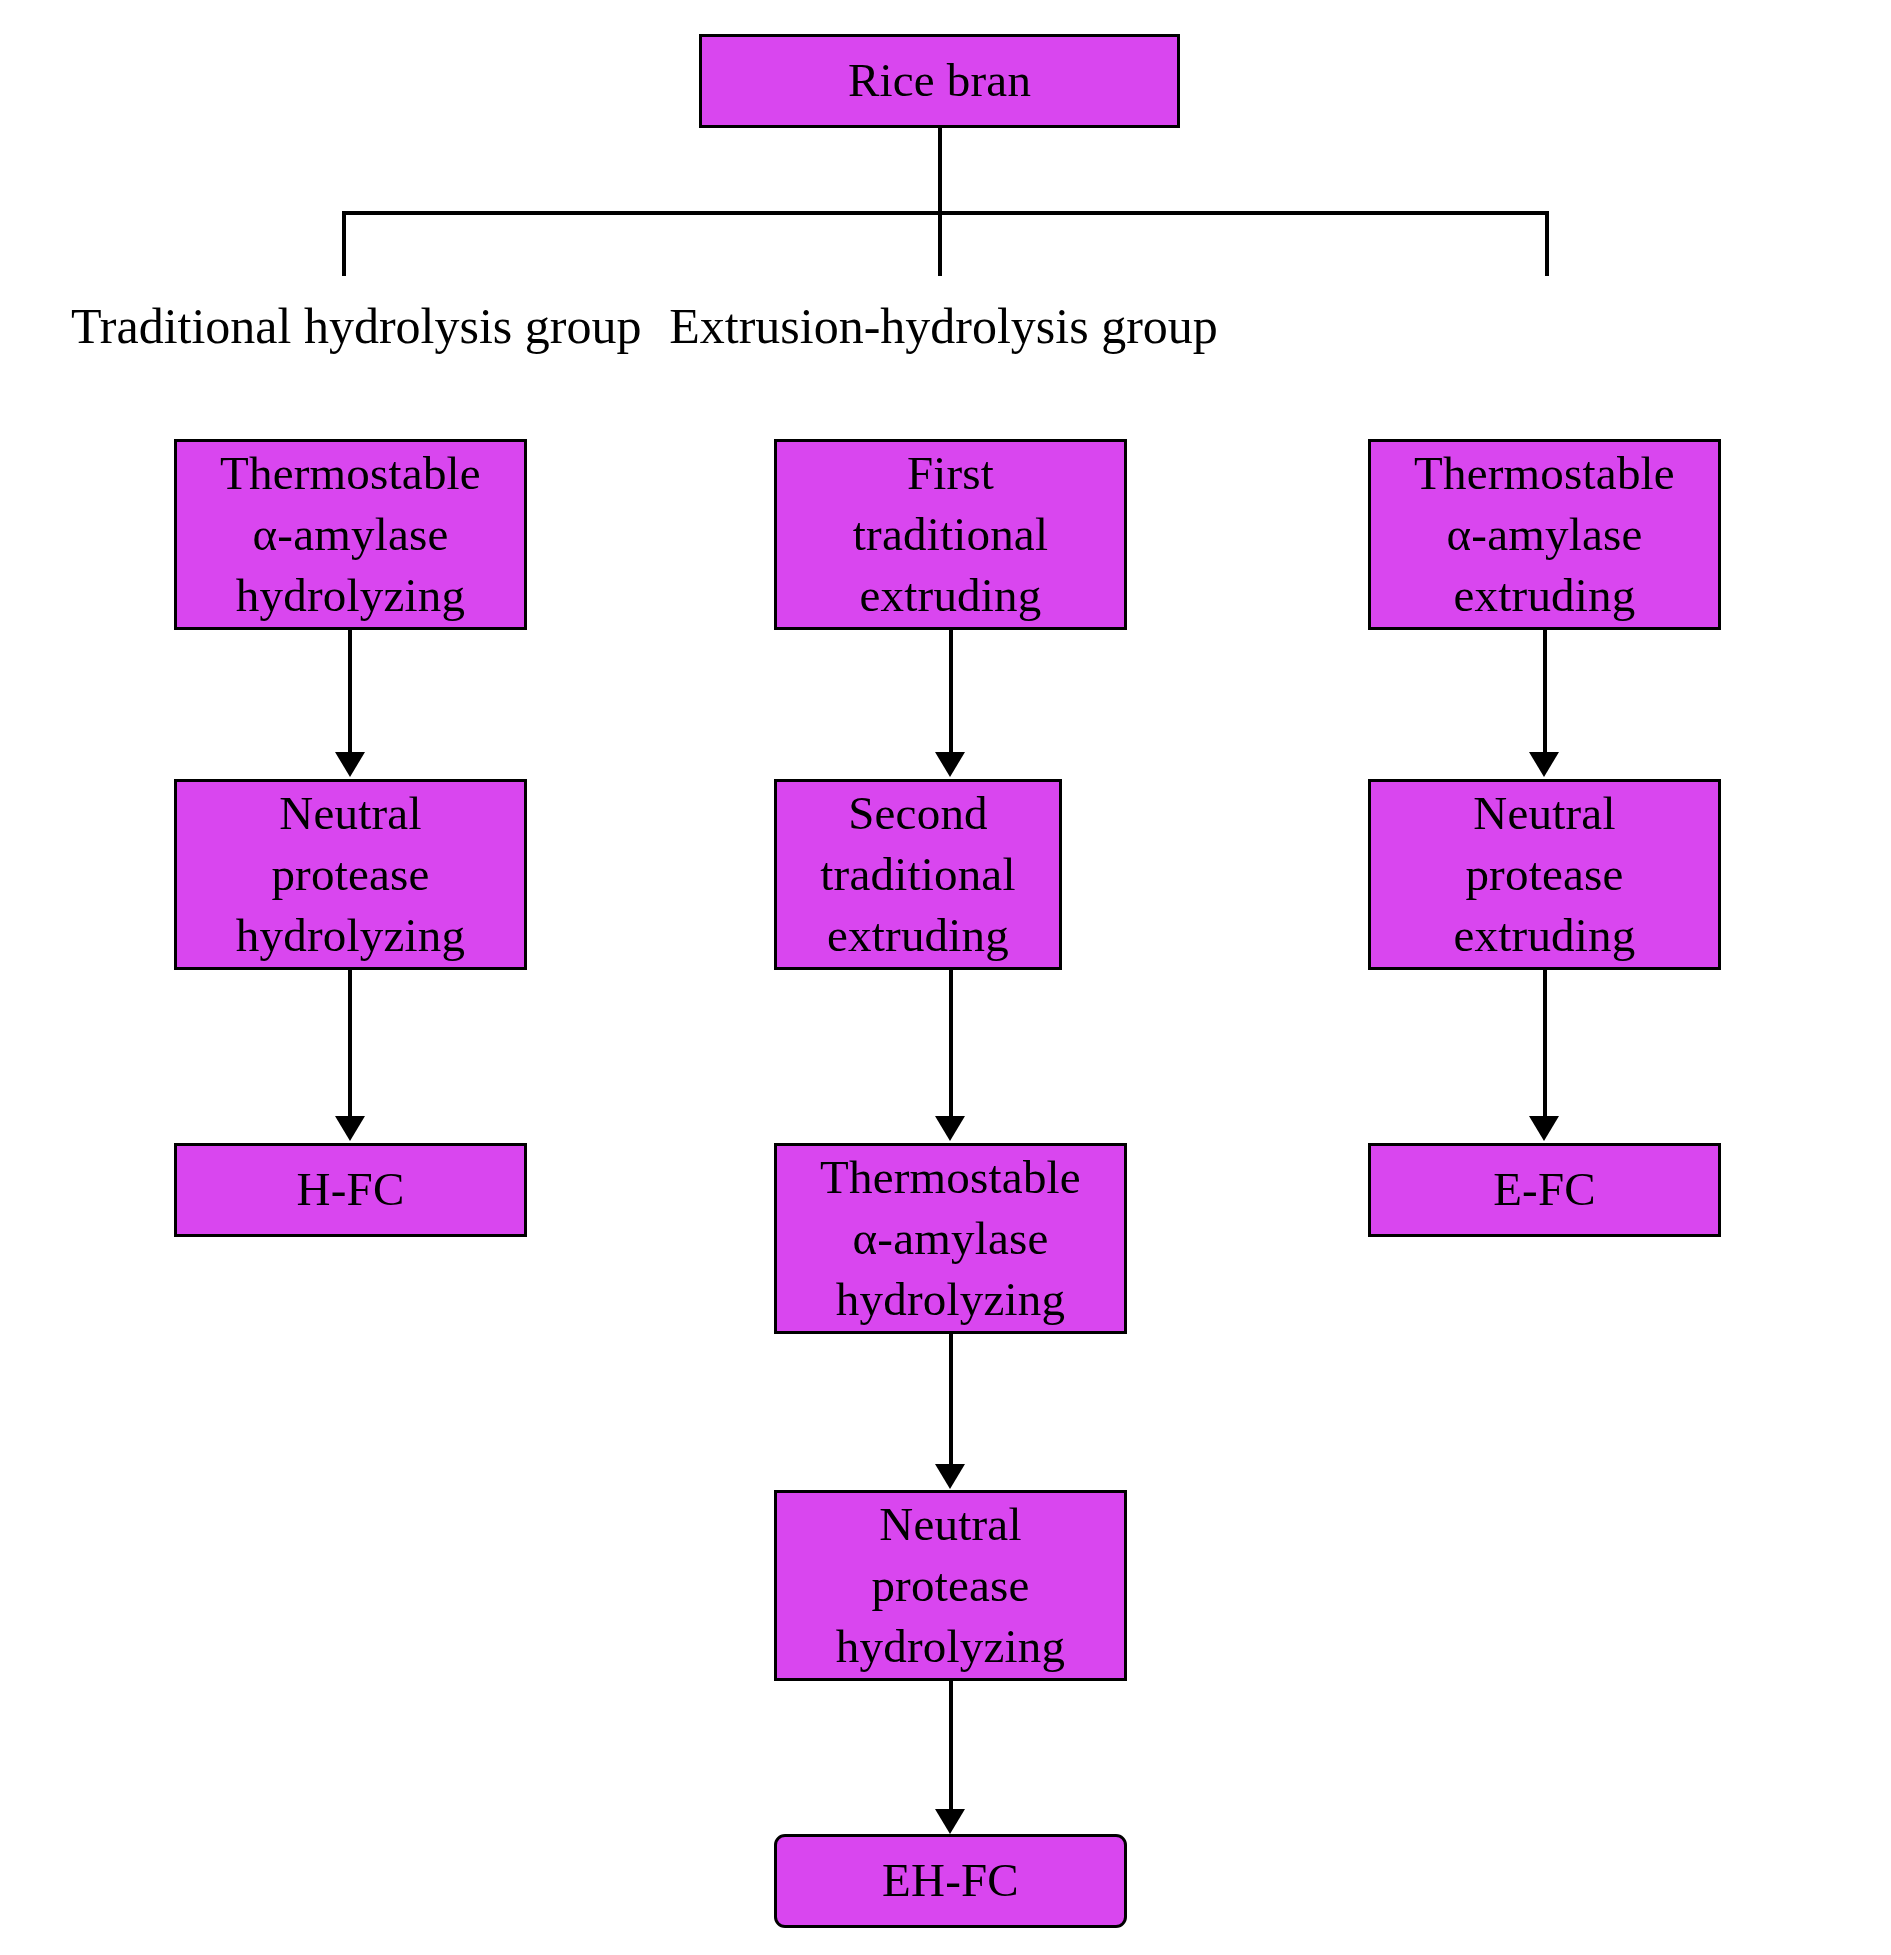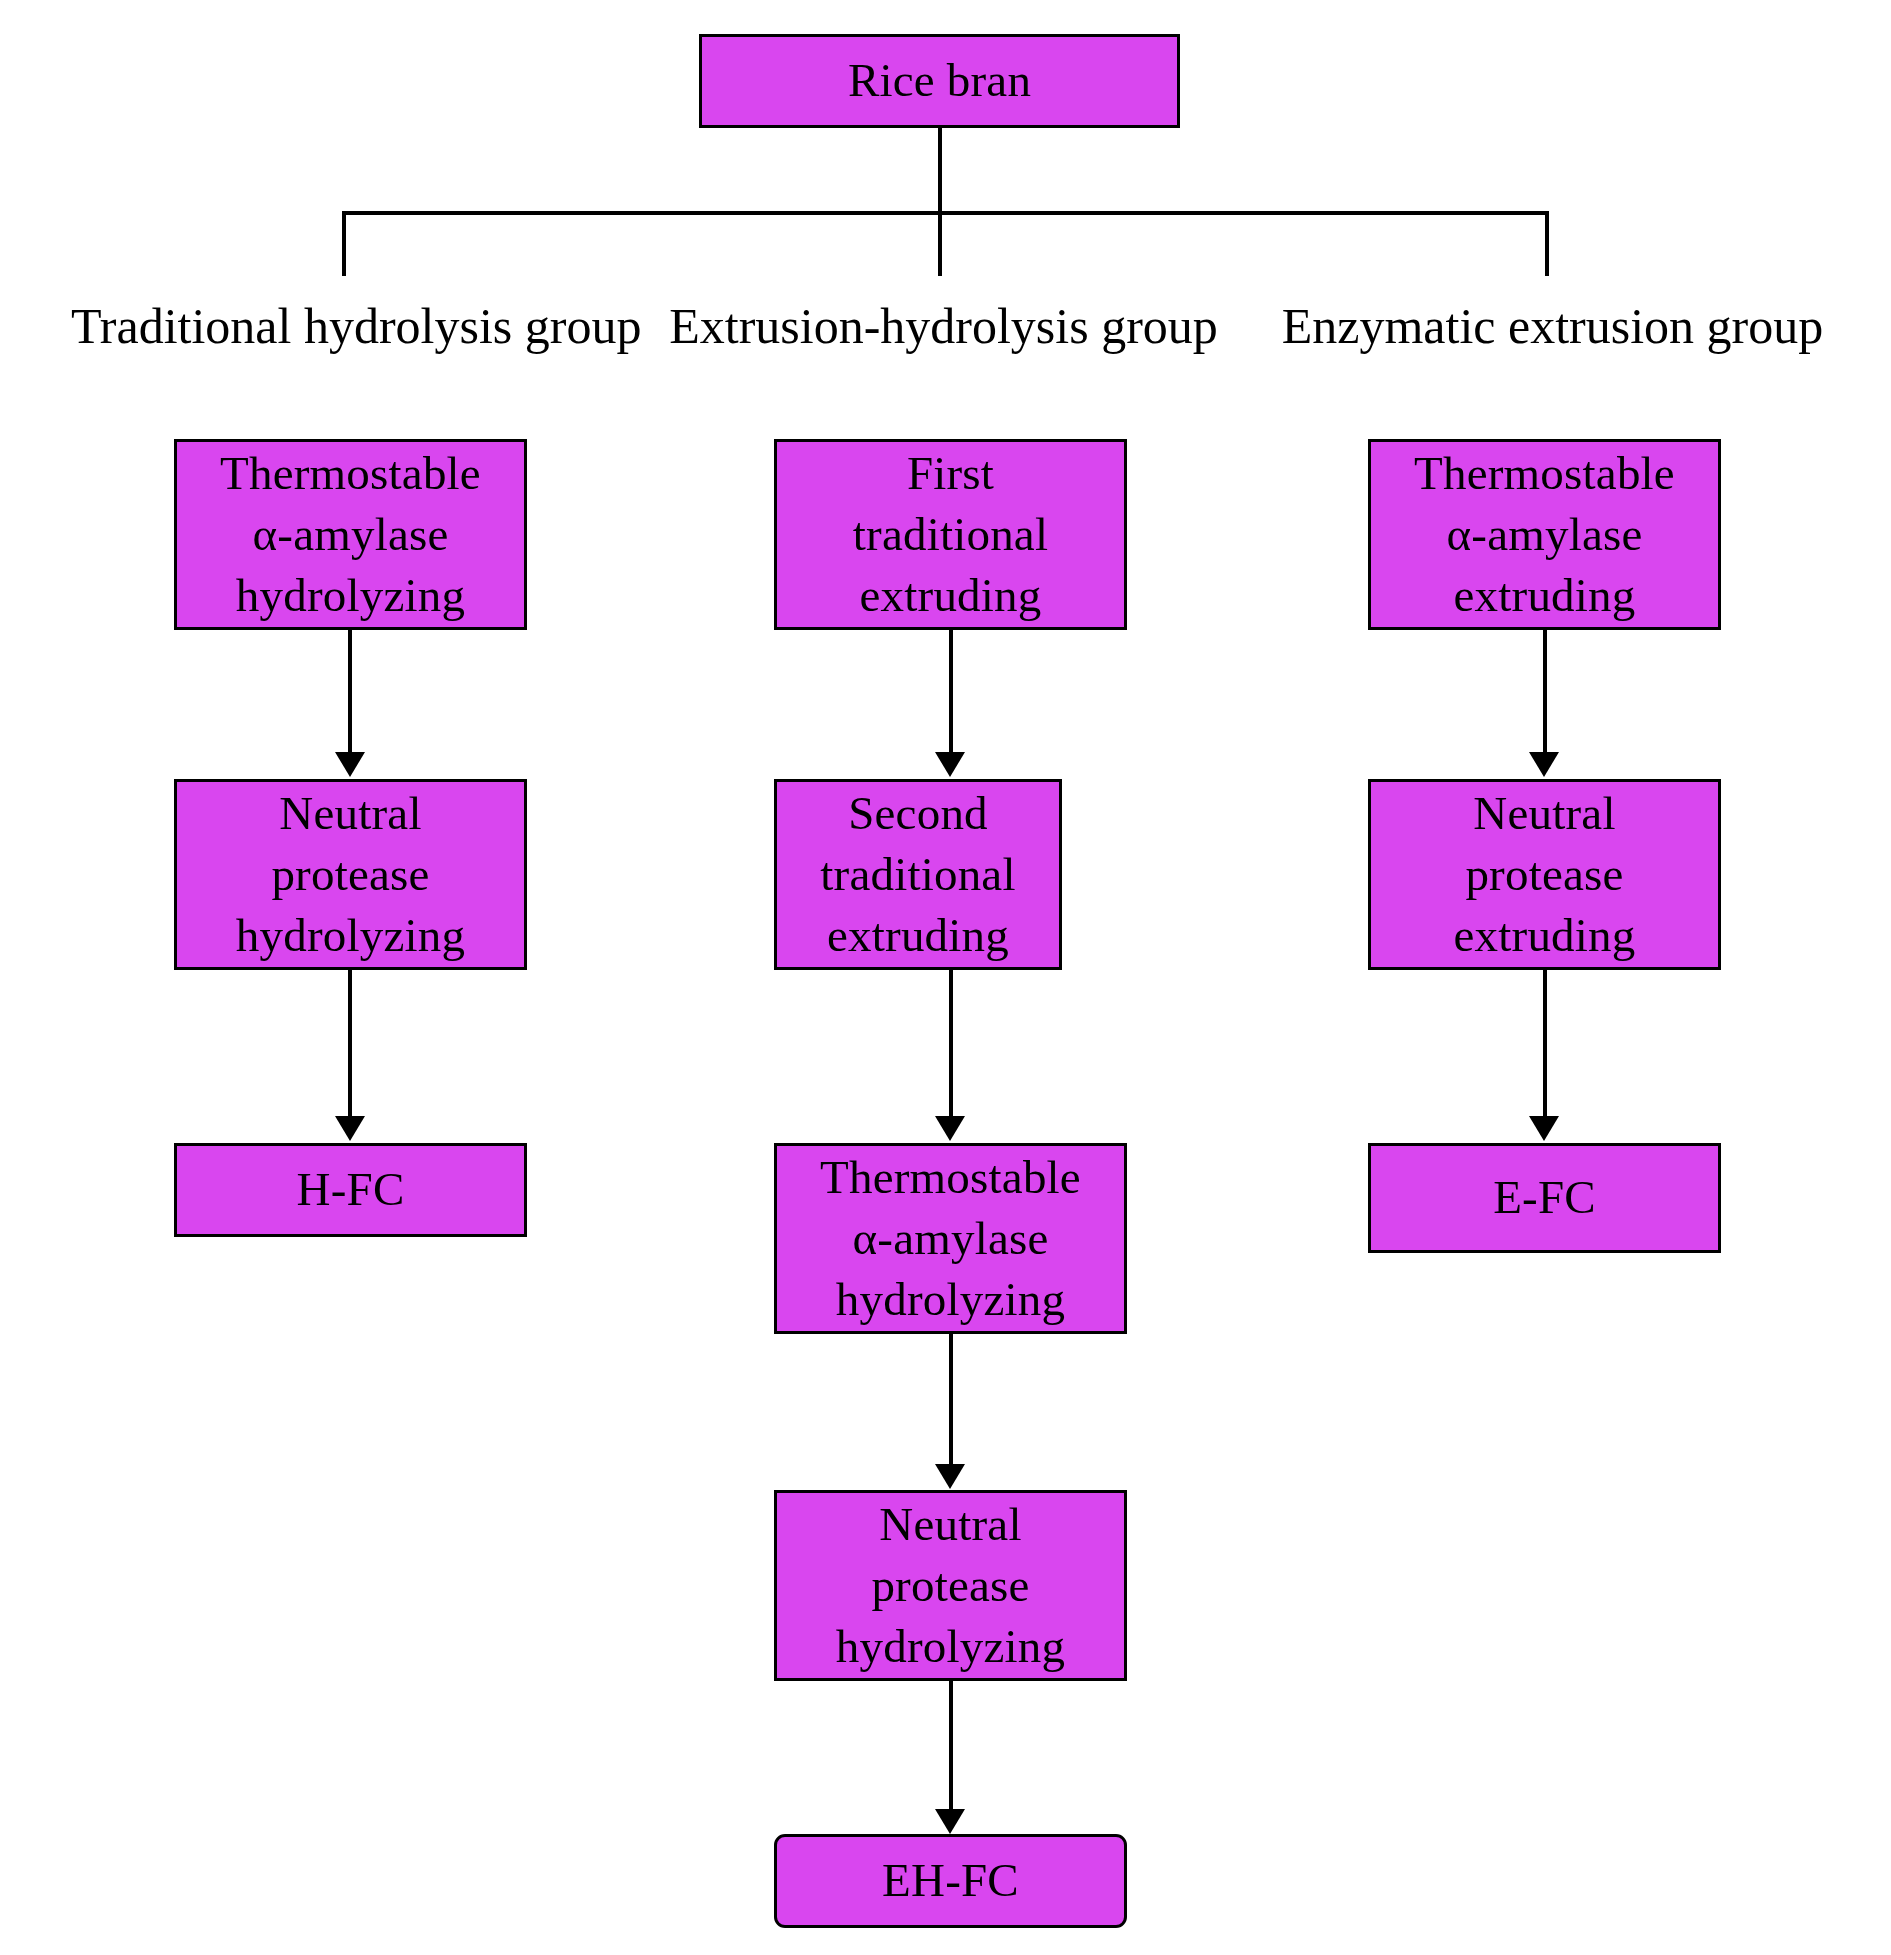--- a/index.html
+++ b/index.html
@@ -80,23 +80,20 @@
   <div class="vline" style="left:342px; top:211px; height:65px;"></div>
   <div class="vline" style="left:938px; top:211px; height:65px;"></div>
   <div class="vline" style="left:1545px; top:211px; height:65px;"></div>
 
   <div class="group-label" style="left:669px; top:301px; width:549px;">
     <span>Extrusion-hydrolysis group</span>
   </div>
   <div class="group-label" style="left:71px; top:301px; width:549px;">
     <span>Traditional hydrolysis group</span>
   </div>
-  <div class="group-label" style="left:1278px; top:301px; width:549px;">
-    <span>Enzymatic extrusion group</span>
-  </div>
 
   <div class="node" style="left:174px; top:439px; width:353px; height:191px;">
     <span class="line">Thermostable</span>
     <span class="line">α-amylase</span>
     <span class="line">hydrolyzing</span>
   </div>
 
   <div class="vline" style="left:348px; top:630px; height:123px;"></div>
   <div class="arrowhead" style="left:335px; top:752px;"></div>
 
@@ -164,18 +161,18 @@
 
   <div class="node" style="left:1368px; top:779px; width:353px; height:191px;">
     <span class="line">Neutral</span>
     <span class="line">protease</span>
     <span class="line">extruding</span>
   </div>
 
   <div class="vline" style="left:1543px; top:970px; height:147px;"></div>
   <div class="arrowhead" style="left:1529px; top:1116px;"></div>
 
-  <div class="node" style="left:1368px; top:1143px; width:353px; height:110px;">
+  <div class="node" style="left:1368px; top:1143px; width:353px; height:94px;">
     <span class="line">E-FC</span>
   </div>
 
 </div>
 
 
 </body></html>

